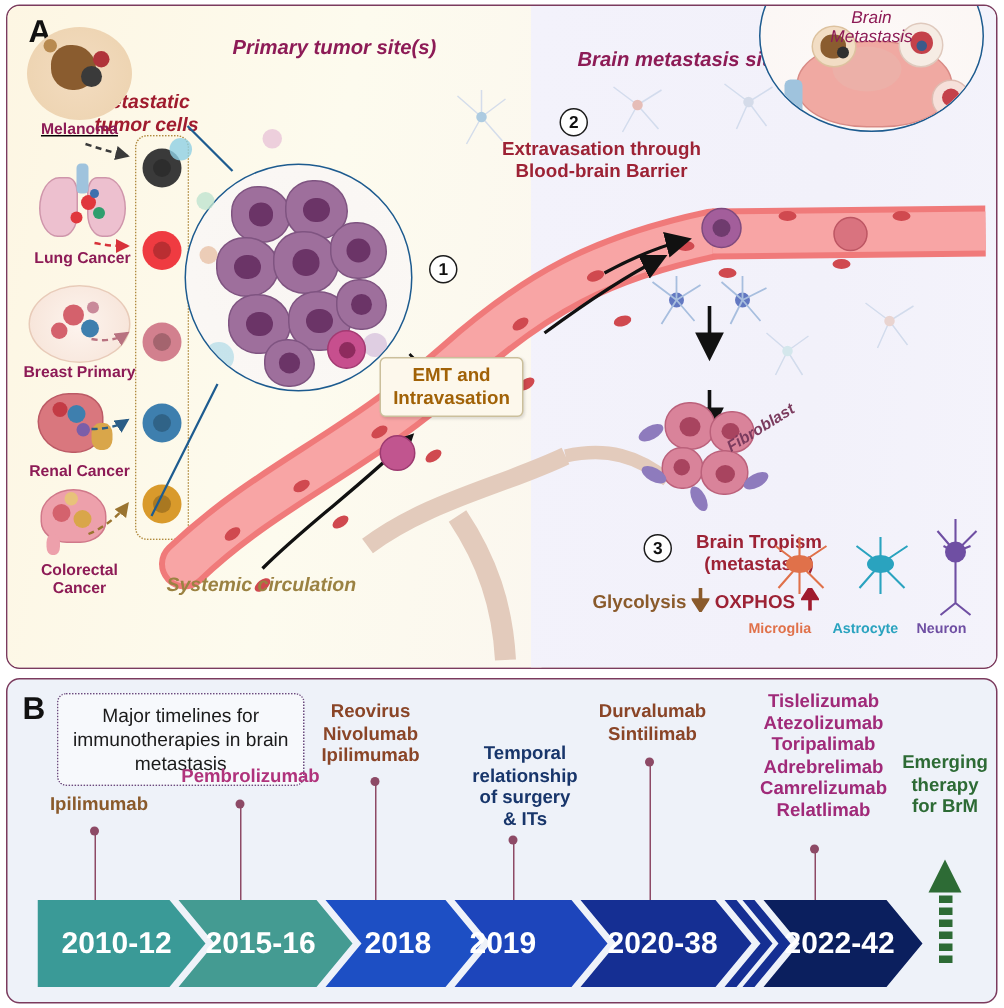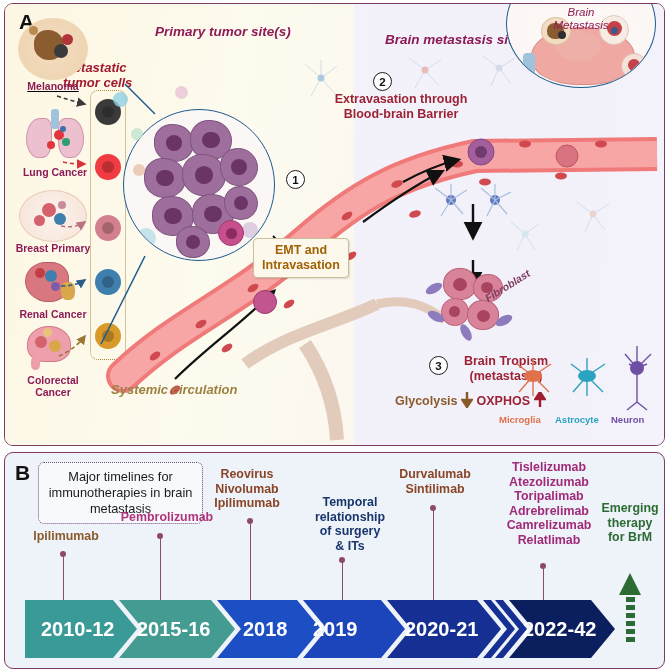--- a/index.html
+++ b/index.html
@@ -527,21 +527,21 @@
       </g>
       <g>
         <path d="M484,0 L566,0 L590,29 L566,58 L484,58 L508,29 Z" fill="#0b1f5e"></path>
       </g>
     </svg>
 
     <div class="chev-text" style="left:36px;  top:165px;">2010-12</div>
     <div class="chev-text" style="left:132px; top:165px;">2015-16</div>
     <div class="chev-text" style="left:238px; top:165px;">2018</div>
     <div class="chev-text" style="left:308px; top:165px;">2019</div>
-    <div class="chev-text" style="left:400px; top:165px;">2020-21</div>
+    <div class="chev-text" style="left:400px; top:165px;">2020-38</div>
     <div class="chev-text" style="left:518px; top:165px;">2022-42</div>
 
     <svg style="position:absolute;left:608px;top:108px;width:40px;height:92px;">
       <path d="M17,34 L6,34 L17,12 L28,34 Z" fill="#2d6b35"></path>
       <g fill="#2d6b35">
         <rect x="13" y="36" width="9" height="5"></rect>
         <rect x="13" y="44" width="9" height="5"></rect>
         <rect x="13" y="52" width="9" height="5"></rect>
         <rect x="13" y="60" width="9" height="5"></rect>
         <rect x="13" y="68" width="9" height="5"></rect>

